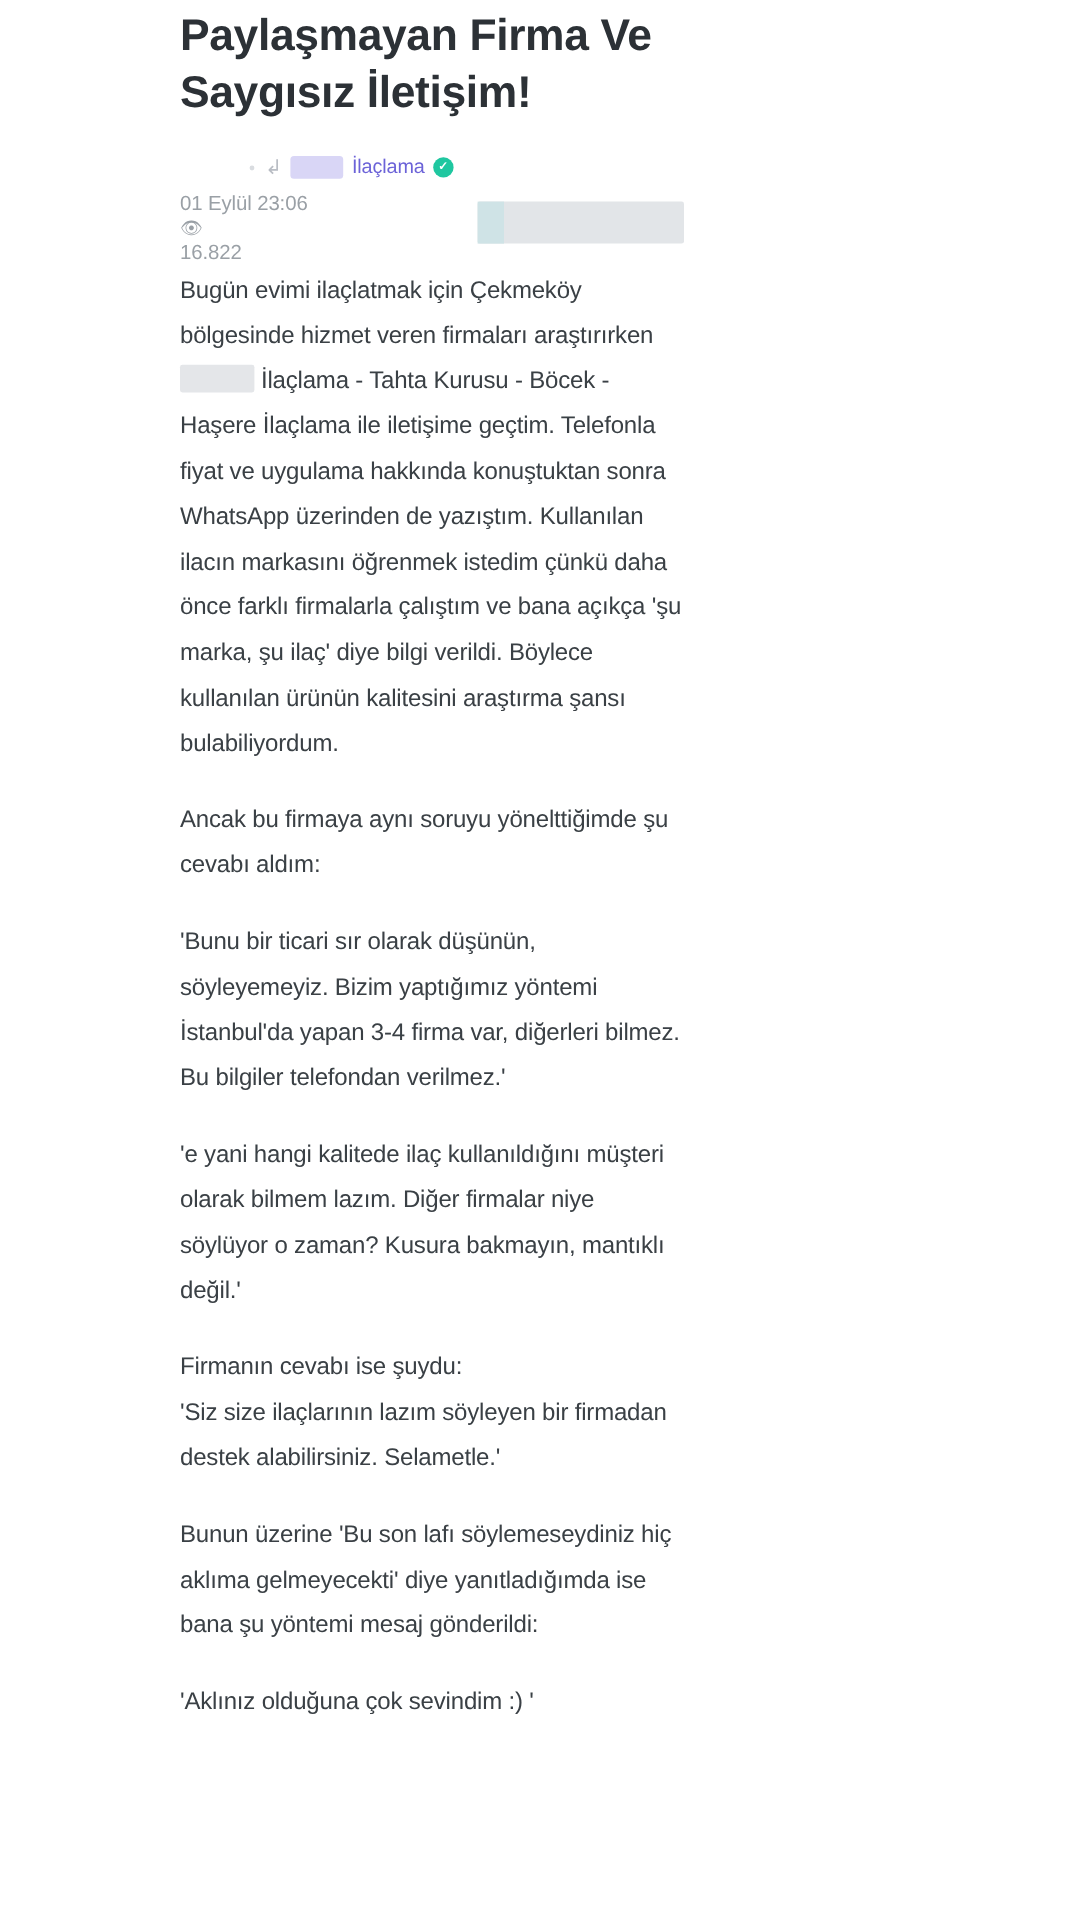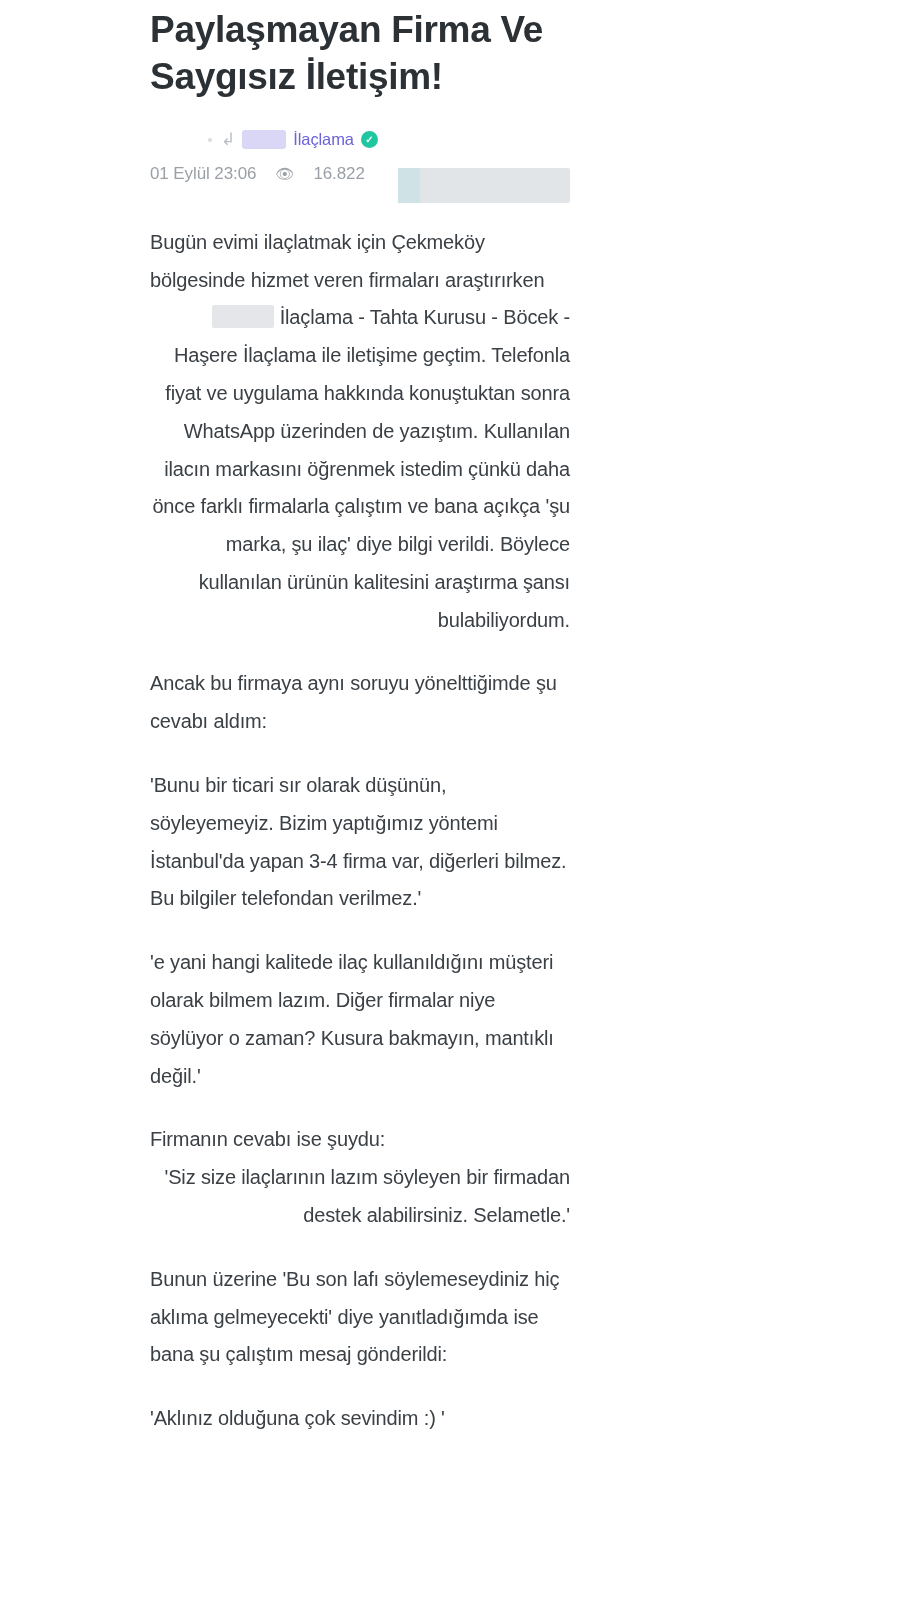--- a/index.html
+++ b/index.html
@@ -80,24 +80,25 @@
     display: inline-flex;
     align-items: center;
     justify-content: center;
     color: #ffffff;
     font-size: 10px;
     font-weight: bold;
     line-height: 1;
   }
   .stats-row {
     display: flex;
-    align-items: center;
-    gap: 19px;
+    align-items: flex-start;
+    gap: 3px;
     margin-top: 7px;
     height: 28px;
+    flex-direction: column;
   }
   .date-text {
     color: #9aa0a6;
     font-size: 17px;
     letter-spacing: -0.1px;
   }
   .eye-icon {
     color: #9aa0a6;
     font-size: 15px;
     line-height: 1;
@@ -132,21 +133,21 @@
   }
   .para {
     font-size: 20px;
     line-height: 1.89;
     color: #3a4045;
     margin: 0 0 26px 0;
     letter-spacing: -0.15px;
     max-width: 600px;
   }
   .para.tight { margin-bottom: 0; }
-  .para.tight + .para { margin-top: 0; text-align: right; }
+  .para.tight + .para { margin-top: 0; }
   .inline-redact {
     display: inline-block;
     width: 62px;
     height: 23px;
     background: #e4e6e9;
     border-radius: 2px;
     vertical-align: -4px;
   }
 </style>
 </head>
@@ -189,19 +190,19 @@
 
     <p class="para">'Bunu bir ticari sır olarak düşünün, söyleyemeyiz. Bizim yaptığımız yöntemi İstanbul'da yapan 3-4 firma var, diğerleri bilmez. Bu bilgiler telefondan verilmez.'</p>
 
 
     <p class="para">'e yani hangi kalitede ilaç kullanıldığını müşteri olarak bilmem lazım. Diğer firmalar niye söylüyor o zaman? Kusura bakmayın, mantıklı değil.'</p>
 
     <p class="para tight">Firmanın cevabı ise şuydu:</p>
 
     <p class="para">'Siz size ilaçlarının lazım söyleyen bir firmadan destek alabilirsiniz. Selametle.'</p>
 
-    <p class="para">Bunun üzerine 'Bu son lafı söylemeseydiniz hiç aklıma gelmeyecekti' diye yanıtladığımda ise bana şu çalıştım mesaj gönderildi:</p>
+    <p class="para">Bunun üzerine 'Bu son lafı söylemeseydiniz hiç aklıma gelmeyecekti' diye yanıtladığımda ise bana şu yöntemi mesaj gönderildi:</p>
 
     <p class="para">'Aklınız olduğuna çok sevindim :) '</p>
 
   </div>
 
 </div>
 
 </body></html>

